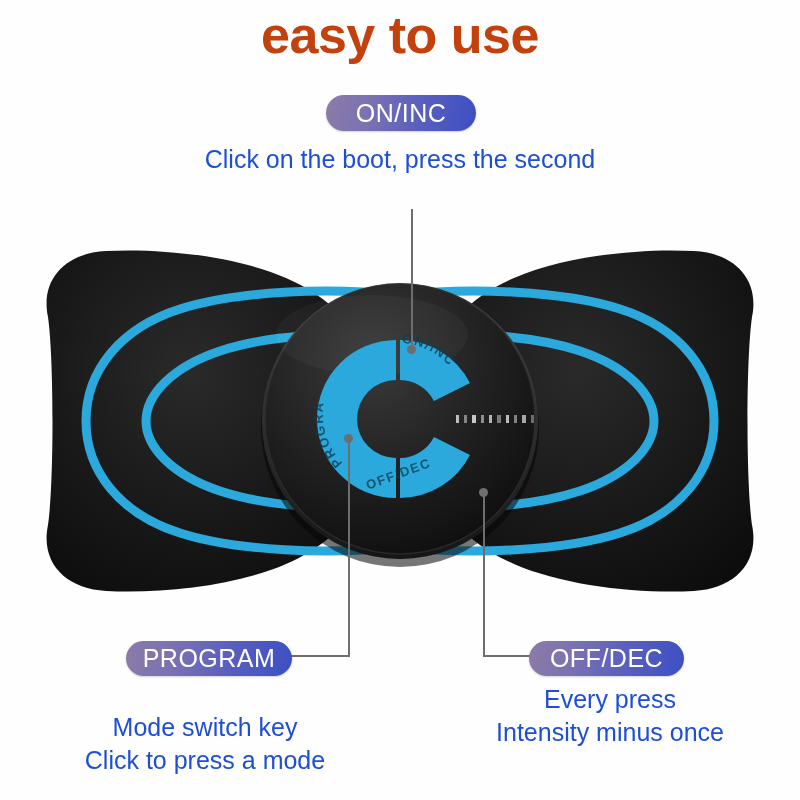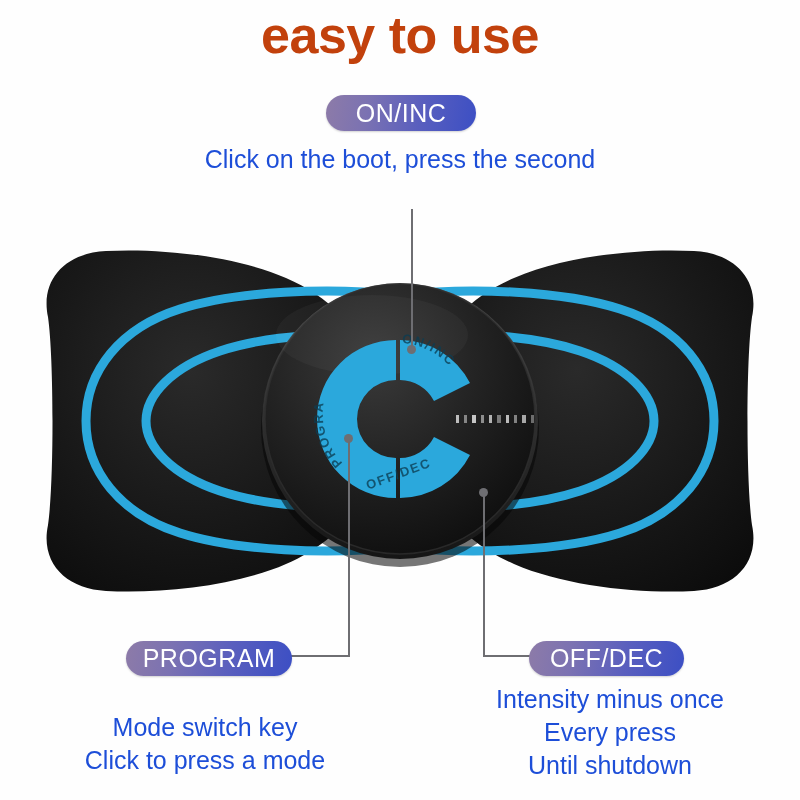--- a/index.html
+++ b/index.html
@@ -283,18 +283,17 @@
   </div>
 
   <div class="badge" id="badge-program">PROGRAM</div>
   <div class="desc" id="desc-program">
     <span class="line">Mode switch key</span>
     <span class="line">Click to press a mode</span>
   </div>
 
   <div class="badge" id="badge-offdec">OFF/DEC</div>
   <div class="desc" id="desc-offdec">
+    <span class="line">Every press</span>
     <span class="line">Intensity minus once</span>
-    <span class="line">Every press</span>
-    <span class="line">Until shutdown</span>
   </div>
 
 </div>
 
 </body></html>

